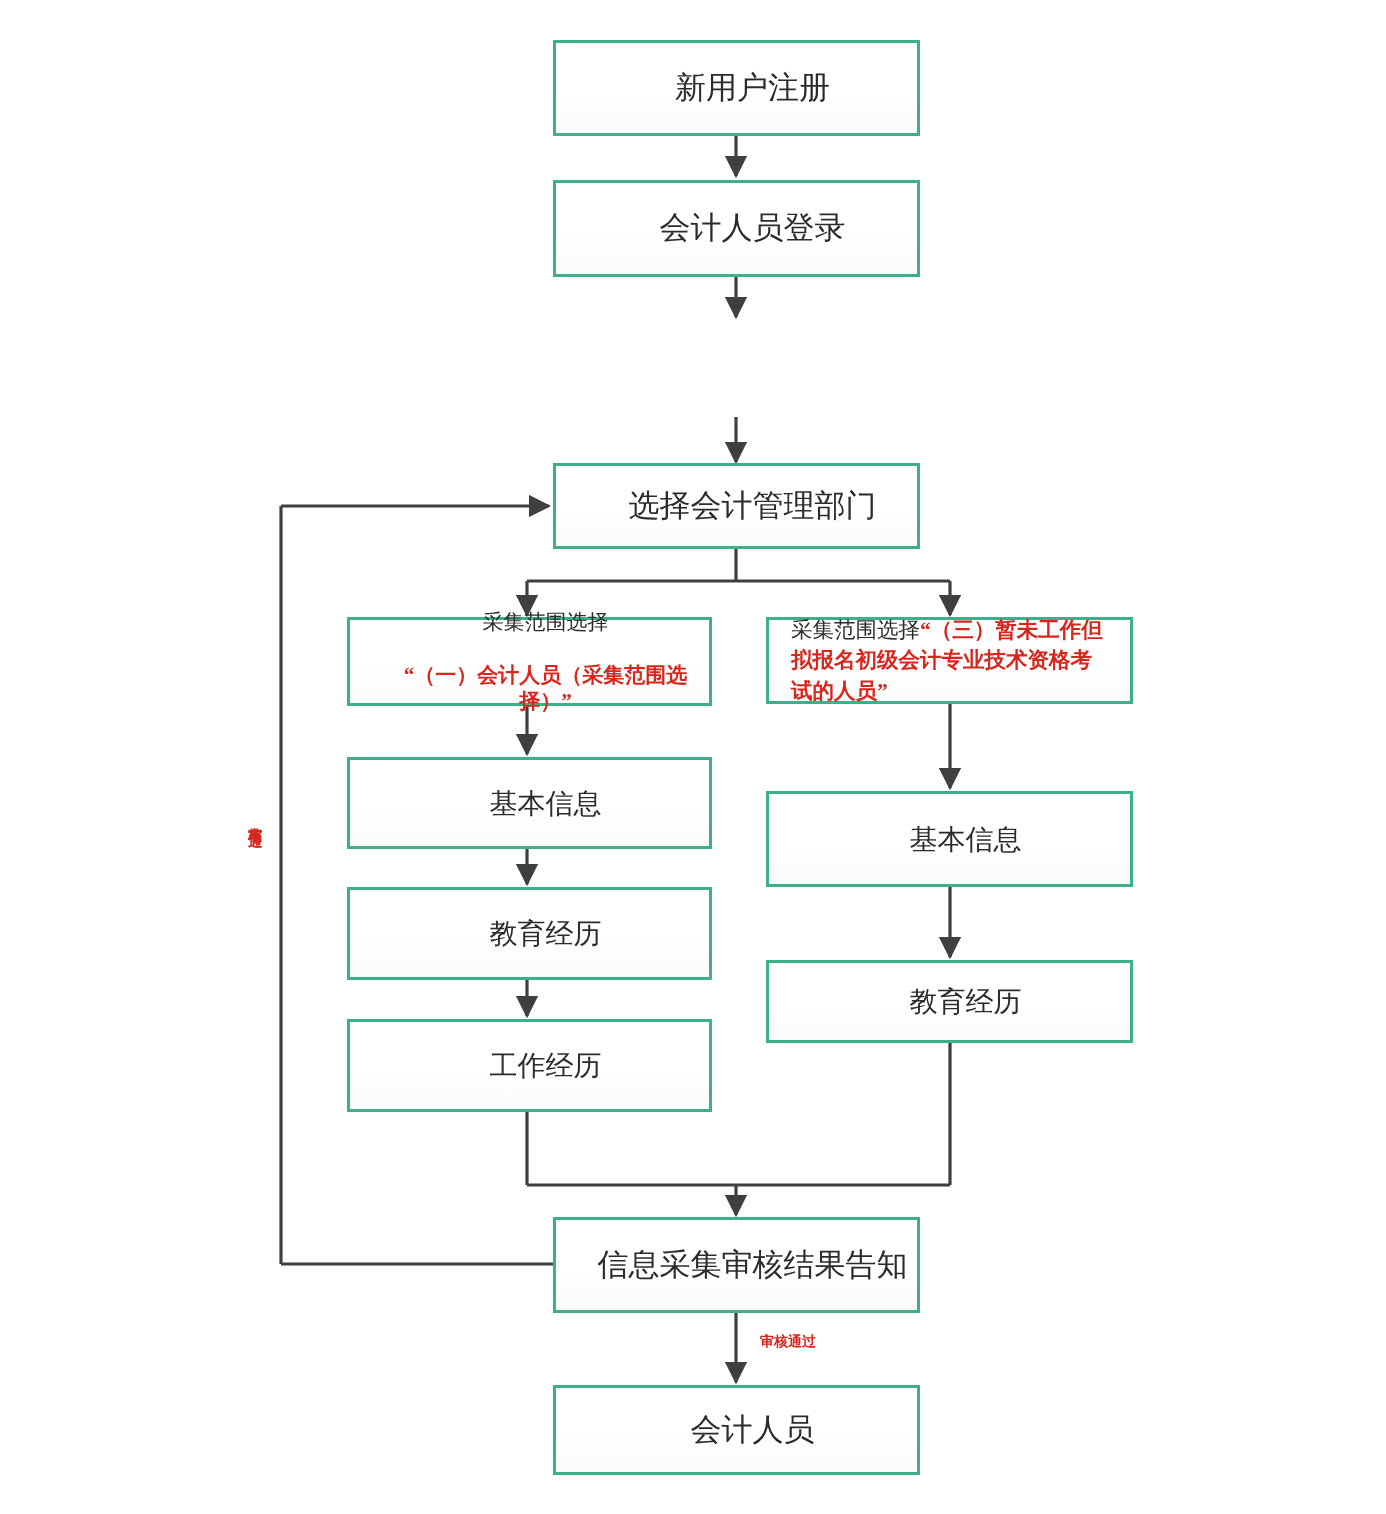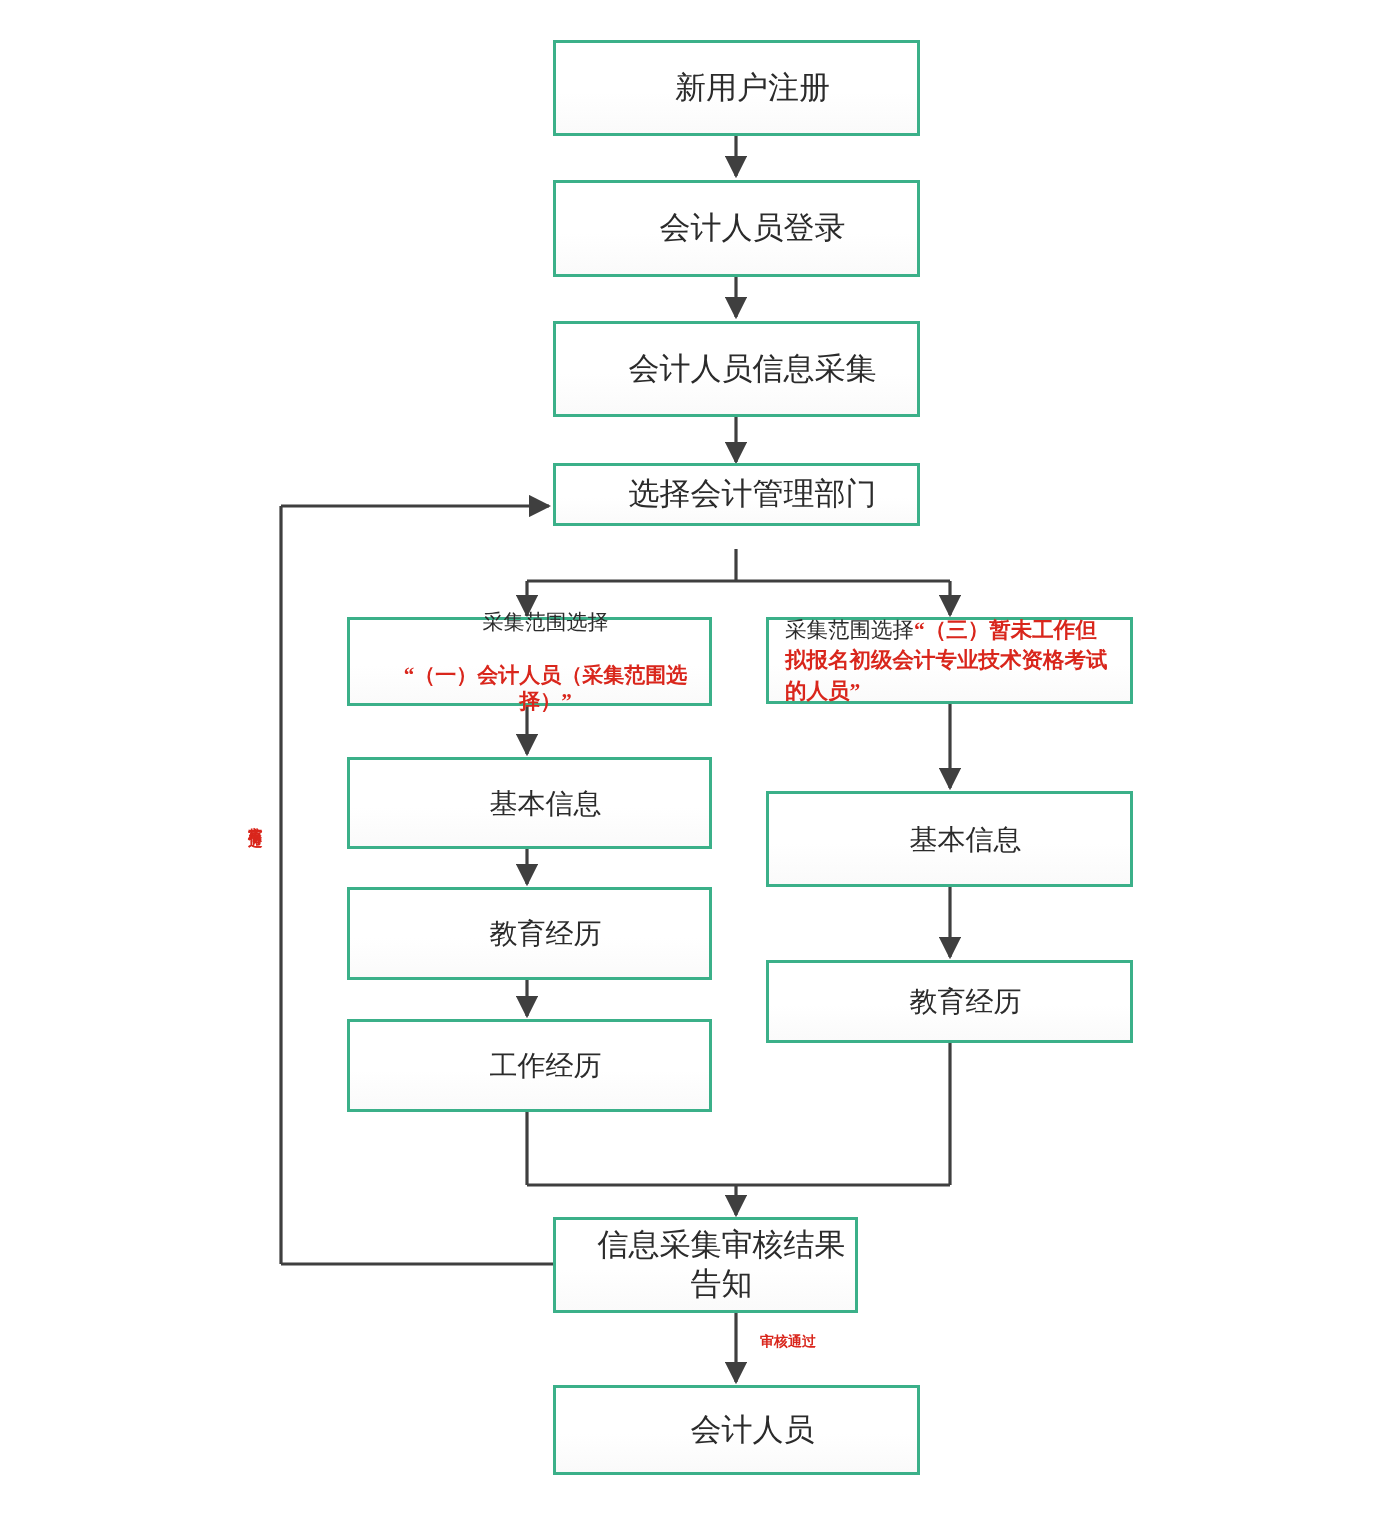--- a/index.html
+++ b/index.html
@@ -57,21 +57,21 @@
     color: #2b2b2b;
   }
   .node.scope .label-red {
     display: block;
     color: #d9261c;
     font-weight: 700;
   }
   .node.scope.inline-scope {
     text-align: left;
     justify-content: flex-end;
-    padding: 0 16px;
+    padding: 0 22px;
   }
   .node.scope.inline-scope .wrap {
     font-size: 21.5px;
     line-height: 1.42;
   }
   .node.scope.inline-scope .lead {
     color: #2b2b2b;
   }
   .node.scope.inline-scope .red {
     color: #d9261c;
@@ -135,25 +135,22 @@
   </svg>
 
   <div class="node main" style="left:553px; top:40px; width:367px; height:96px;">
     <span class="label">新用户注册</span>
   </div>
 
   <div class="node main" style="left:553px; top:180px; width:367px; height:97px;">
     <span class="label">会计人员登录</span>
   </div>
 
-  <div class="node main" style="left:553px; top:321px; width:367px; height:96px;">
-    <span class="label">会计人员信息采集</span>
-  </div>
 
-  <div class="node main" style="left:553px; top:463px; width:367px; height:63px;">
+  <div class="node main" style="left:553px; top:463px; width:367px; height:86px;">
     <span class="label">选择会计管理部门</span>
   </div>
 
   <div class="node scope" style="left:347px; top:617px; width:365px; height:89px;">
     <span class="label">
       <span class="label-top">采集范围选择</span>
       <span class="label-red">“（一）会计人员（采集范围选择）”</span>
     </span>
   </div>
 
@@ -174,21 +171,21 @@
   </div>
 
   <div class="node branch" style="left:766px; top:791px; width:367px; height:96px;">
     <span class="label">基本信息</span>
   </div>
 
   <div class="node branch" style="left:766px; top:960px; width:367px; height:83px;">
     <span class="label">教育经历</span>
   </div>
 
-  <div class="node main" style="left:553px; top:1217px; width:305px; height:96px;">
+  <div class="node main" style="left:553px; top:1217px; width:367px; height:96px;">
     <span class="label">信息采集审核结果告知</span>
   </div>
 
   <div class="node main" style="left:553px; top:1385px; width:367px; height:90px;">
     <span class="label">会计人员</span>
   </div>
 
   <div class="edge-label vertical" style="left:247px; top:815px;">审核不通过</div>
 
   <div class="edge-label" style="left:760px; top:1335px;">审核通过</div>

